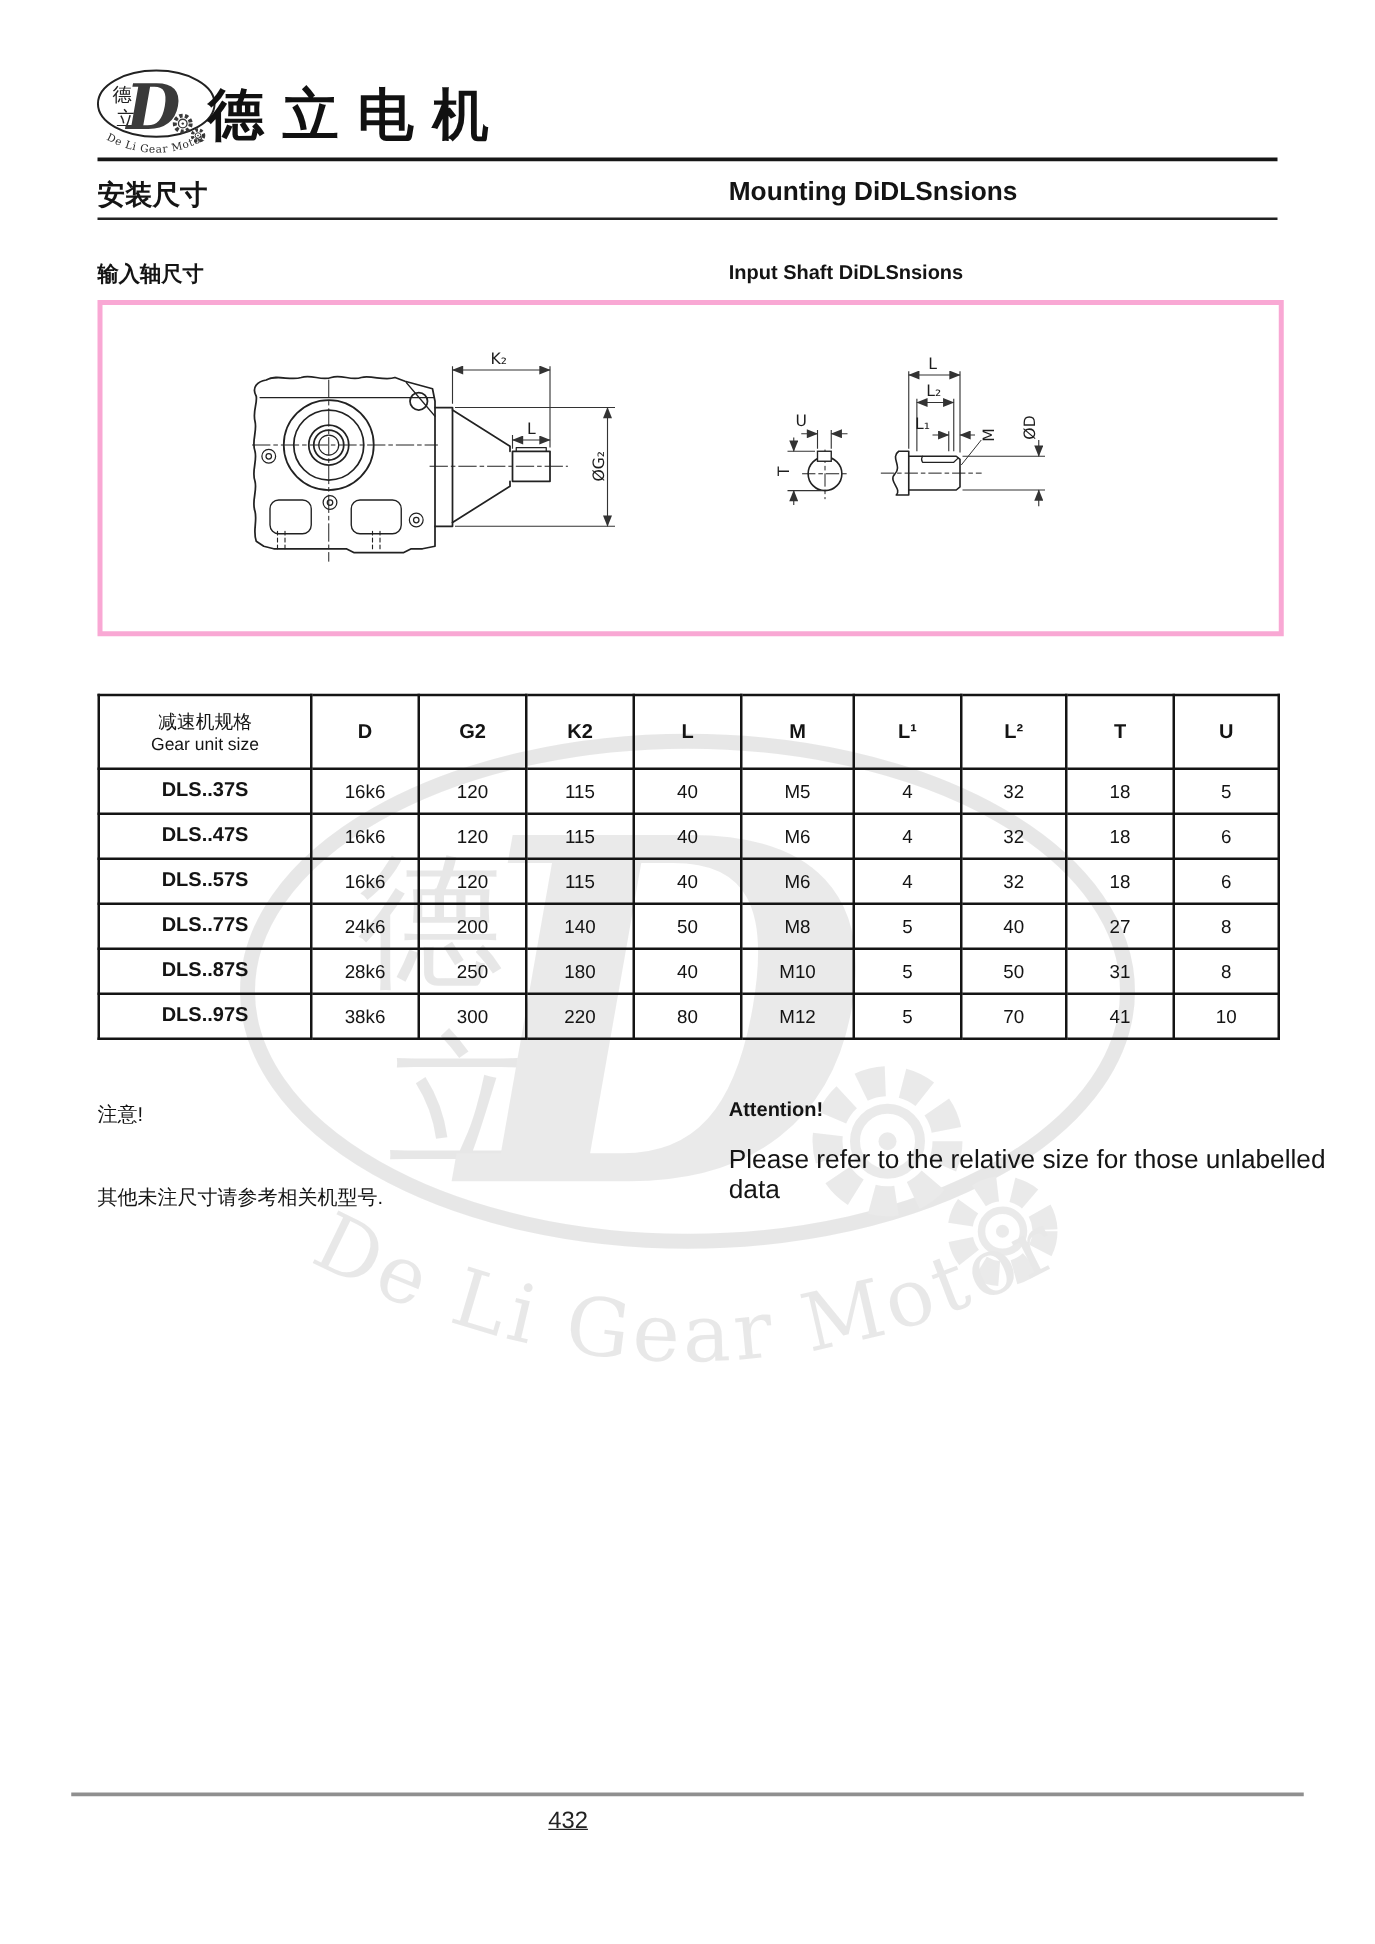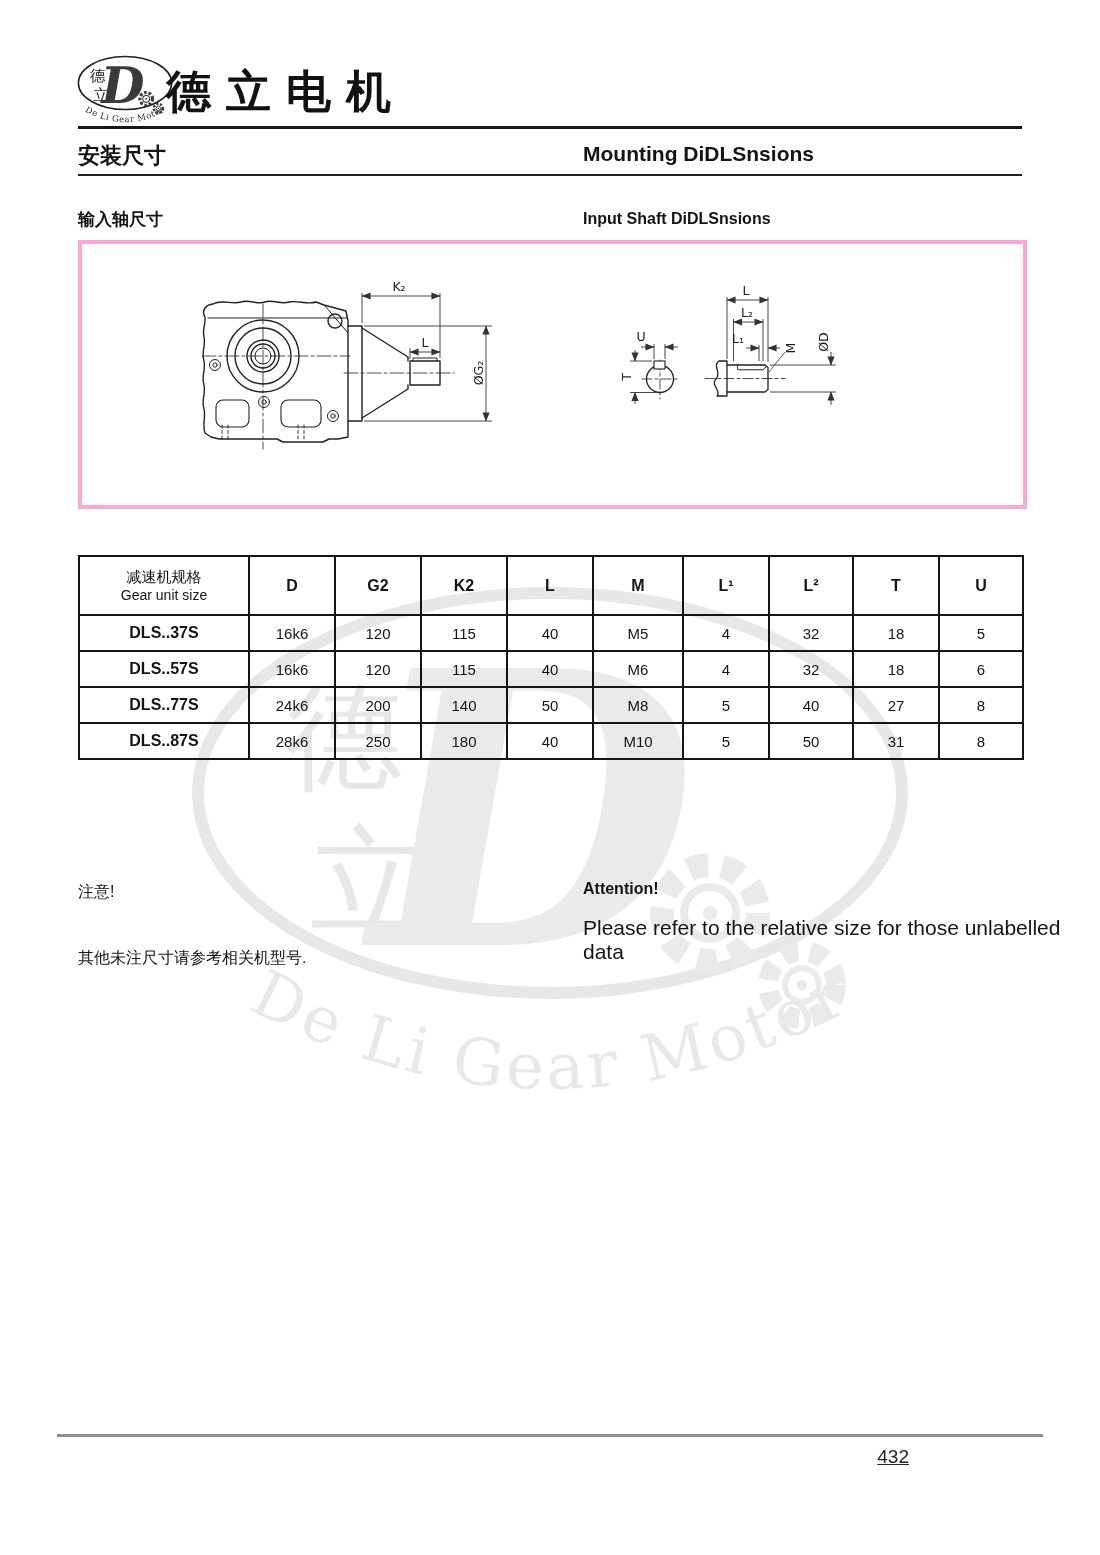--- a/index.html
+++ b/index.html
@@ -30,21 +30,21 @@
   .spec-table tbody td{height:34px;font-size:15px;font-weight:normal;}
   .hdr-l1{font-size:15px;font-weight:normal;}
   .hdr-l2{font-size:14px;font-weight:normal;}
   
   .note-zh-title{position:absolute;left:78px;top:882px;font-size:16px;}
   .note-zh-body{position:absolute;left:78px;top:917px;font-size:16px;margin-top:31px;}
   .note-en-title{position:absolute;left:583px;top:880px;font-size:16px;font-weight:bold;}
   .note-en-body{position:absolute;left:583px;top:916px;font-size:21px;}
   
   .foot-rule{position:absolute;left:57px;top:1434px;width:986px;height:3px;background:#8f8f8f;}
-  .page-num{position:absolute;left:0;top:1446px;width:909px;text-align:right;font-size:19px;color:#222;text-decoration:underline;}
+  .page-num{position:absolute;left:0;top:1446px;width:909px;text-align:center;font-size:19px;color:#222;text-decoration:underline;}
 </style>
 </head>
 <body>
 
 <svg width="0" height="0" style="position:absolute">
   <defs>
     <symbol id="logo-sym" viewBox="0 0 200 160">
       <ellipse cx="100" cy="62" rx="88" ry="50" fill="none" stroke="#222" stroke-width="3"></ellipse>
       <text x="34" y="58" font-size="29" font-family="'DejaVu Serif',serif" fill="#222">德</text>
       <text x="40" y="94" font-size="29" font-family="'DejaVu Serif',serif" fill="#222">立</text>
@@ -236,20 +236,32 @@
           <td>120</td>
           <td>115</td>
           <td>40</td>
           <td>M5</td>
           <td>4</td>
           <td>32</td>
           <td>18</td>
           <td>5</td>
         </tr>
         <tr>
+          <th>DLS..47S</th>
+          <td>16k6</td>
+          <td>120</td>
+          <td>115</td>
+          <td>40</td>
+          <td>M6</td>
+          <td>4</td>
+          <td>32</td>
+          <td>18</td>
+          <td>6</td>
+        </tr>
+        <tr>
           <th>DLS..57S</th>
           <td>16k6</td>
           <td>120</td>
           <td>115</td>
           <td>40</td>
           <td>M6</td>
           <td>4</td>
           <td>32</td>
           <td>18</td>
           <td>6</td>
@@ -271,20 +283,32 @@
           <td>28k6</td>
           <td>250</td>
           <td>180</td>
           <td>40</td>
           <td>M10</td>
           <td>5</td>
           <td>50</td>
           <td>31</td>
           <td>8</td>
         </tr>
+        <tr>
+          <th>DLS..97S</th>
+          <td>38k6</td>
+          <td>300</td>
+          <td>220</td>
+          <td>80</td>
+          <td>M12</td>
+          <td>5</td>
+          <td>70</td>
+          <td>41</td>
+          <td>10</td>
+        </tr>
       </tbody>
   </table>
 
   <div class="note-zh-title">注意!</div>
   <div class="note-zh-body">其他未注尺寸请参考相关机型号.</div>
   <div class="note-en-title">Attention!</div>
   <div class="note-en-body">Please refer to the relative size for those unlabelled data</div>
 
   <div class="foot-rule"></div>
   <div class="page-num">432</div>

